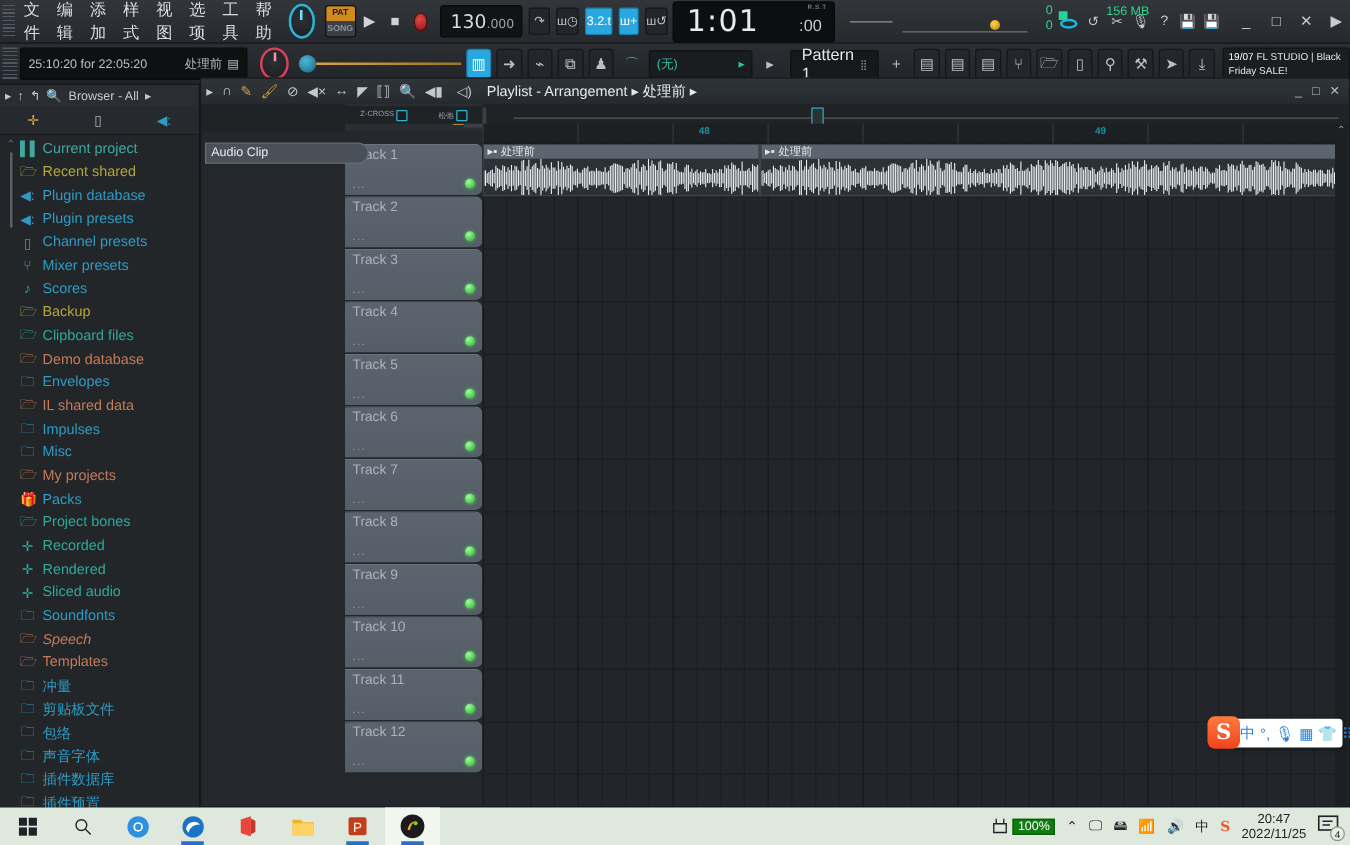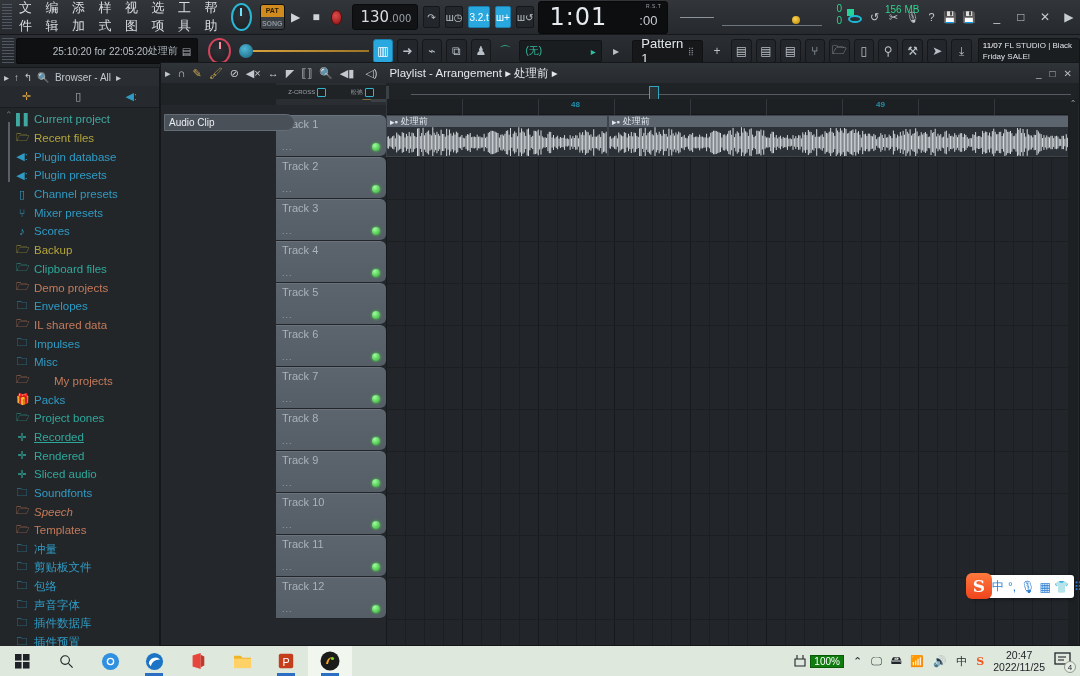--- a/index.html
+++ b/index.html
@@ -112,21 +112,21 @@
   
   .bar2 {
     position: absolute; left: 0; top: 35px; width: 1080px; height: 33px;
     background: linear-gradient(#2b2f34, #212427);
     border-bottom: 1px solid #15171a; display: flex; align-items: center;
   }
   .hintbox {
     margin-left: 2px; width: 215px; height: 20px; background: #0e1011;
     border: 1px solid #0a0b0c; border-radius: 2px; color: #b9c0c7;
     font-size: 10px; display:flex; align-items:center; padding: 12px 6px;
-    justify-content: flex-end;
+    justify-content: space-between;
   }
   .hint-right { display:flex; align-items:center; gap:4px; color:#aeb5bc; }
   .knob-sm {
     width: 26px; height: 26px; border-radius: 50%; margin-left: 10px;
     border: 2px solid #d2435a; background: radial-gradient(circle at 45% 40%, #2c3035, #1a1d20);
     position: relative;
   }
   .knob-sm::after{ content:''; position:absolute; left:50%; top:2px; width:2px;height:7px;background:#ff8fa3;transform:translateX(-50%);}
   .pan-area { margin-left: 8px; display:flex; align-items:center; }
   .pan-knob { width: 14px; height: 14px; border-radius: 50%;
@@ -394,21 +394,21 @@
     <div class="tb">▤</div>
     <div class="tb">⑂</div>
     <div class="tb">🗁</div>
     <div class="tb">▯</div>
     <div class="tb">⚲</div>
     <div class="tb">⚒</div>
     <div class="tb">➤</div>
     <div class="tb">⤓</div>
 
     <div class="news">
-      <span><b>11/07</b>
+      <span><b>19/07</b>
       <span>FL STUDIO | Black Friday SALE!</span></span>
     </div>
   </div>
 
   <div class="browser">
     <div class="browser-head">
       <span>▸</span>
       <span>↑</span>
       <span>↰</span>
       <span>🔍</span>
@@ -422,21 +422,21 @@
     </div>
     <div class="browser-list" id="browser-list">
       <div class="b-arrow">⌃</div>
       <div class="b-scroll"></div>
     <div class="b-item">
           <span class="b-ico" style="color: rgb(63, 169, 160);">▌▌</span>
           <span style="color: rgb(63, 169, 160);">Current project</span>
         </div>
         <div class="b-item">
           <span class="b-ico" style="color: rgb(179, 166, 58);">🗁</span>
-          <span style="color: rgb(179, 166, 58);">Recent files</span>
+          <span style="color: rgb(179, 166, 58);">Recent shared</span>
         </div>
         <div class="b-item">
           <span class="b-ico" style="color: rgb(47, 155, 196);">◀:</span>
           <span style="color: rgb(47, 155, 196);">Plugin database</span>
         </div>
         <div class="b-item">
           <span class="b-ico" style="color: rgb(47, 155, 196);">◀:</span>
           <span style="color: rgb(47, 155, 196);">Plugin presets</span>
         </div>
         <div class="b-item">
@@ -454,53 +454,53 @@
         <div class="b-item">
           <span class="b-ico" style="color: rgb(179, 166, 58);">🗁</span>
           <span style="color: rgb(179, 166, 58);">Backup</span>
         </div>
         <div class="b-item">
           <span class="b-ico" style="color: rgb(47, 168, 155);">🗁</span>
           <span style="color: rgb(47, 168, 155);">Clipboard files</span>
         </div>
         <div class="b-item">
           <span class="b-ico" style="color: rgb(196, 122, 90);">🗁</span>
-          <span style="color: rgb(196, 122, 90);">Demo projects</span>
+          <span style="color: rgb(196, 122, 90);">Demo database</span>
         </div>
         <div class="b-item">
           <span class="b-ico" style="color: rgb(47, 155, 196);">🗀</span>
           <span style="color: rgb(47, 155, 196);">Envelopes</span>
         </div>
         <div class="b-item">
           <span class="b-ico" style="color: rgb(196, 122, 90);">🗁</span>
           <span style="color: rgb(196, 122, 90);">IL shared data</span>
         </div>
         <div class="b-item">
           <span class="b-ico" style="color: rgb(47, 155, 196);">🗀</span>
           <span style="color: rgb(47, 155, 196);">Impulses</span>
         </div>
         <div class="b-item">
           <span class="b-ico" style="color: rgb(47, 155, 196);">🗀</span>
           <span style="color: rgb(47, 155, 196); text-align: center;">Misc</span>
         </div>
         <div class="b-item">
           <span class="b-ico" style="color: rgb(196, 122, 90);">🗁</span>
-          <span style="color: rgb(196, 122, 90); margin-left: 20px;">My projects</span>
+          <span style="color: rgb(196, 122, 90);">My projects</span>
         </div>
         <div class="b-item">
           <span class="b-ico" style="color: rgb(47, 155, 196);">🎁</span>
           <span style="color: rgb(47, 155, 196);">Packs</span>
         </div>
         <div class="b-item">
           <span class="b-ico" style="color: rgb(47, 168, 155);">🗁</span>
           <span style="color: rgb(47, 168, 155);">Project bones</span>
         </div>
         <div class="b-item">
           <span class="b-ico" style="color: rgb(47, 168, 155);">✛</span>
-          <span style="color: rgb(47, 168, 155); text-decoration: underline;">Recorded</span>
+          <span style="color: rgb(47, 168, 155);">Recorded</span>
         </div>
         <div class="b-item">
           <span class="b-ico" style="color: rgb(47, 168, 155);">✛</span>
           <span style="color: rgb(47, 168, 155);">Rendered</span>
         </div>
         <div class="b-item">
           <span class="b-ico" style="color: rgb(47, 168, 155);">✛</span>
           <span style="color: rgb(47, 168, 155);">Sliced audio</span>
         </div>
         <div class="b-item">
@@ -594,21 +594,21 @@
         <div class="ruler-tick" style="left: 0px;"></div>
         <div class="ruler-tick" style="left: 76px;"></div>
         <div class="ruler-tick" style="left: 152px;"></div>
         <div class="ruler-tick" style="left: 228px;"></div>
         <div class="ruler-tick" style="left: 304px;"></div>
         <div class="ruler-tick" style="left: 380px;"></div>
         <div class="ruler-tick" style="left: 456px;"></div>
         <div class="ruler-tick" style="left: 532px;"></div>
         <div class="ruler-tick" style="left: 608px;"></div>
         <div class="ruler-tick" style="left: 684px;"></div>
-        <div class="ruler-mark" style="left: 185px;">48</div>
+        <div class="ruler-mark" style="left: 173px;">48</div>
         <div class="ruler-mark" style="left: 490px;">49</div>
       </div>
     <div class="tracks" id="tracks">
         <div class="track-head">
           <div class="track-name">Track 1</div>
           <div class="track-dots">...</div>
           <div class="track-led"></div>
         </div>
         <div class="track-head">
           <div class="track-name">Track 2</div>

